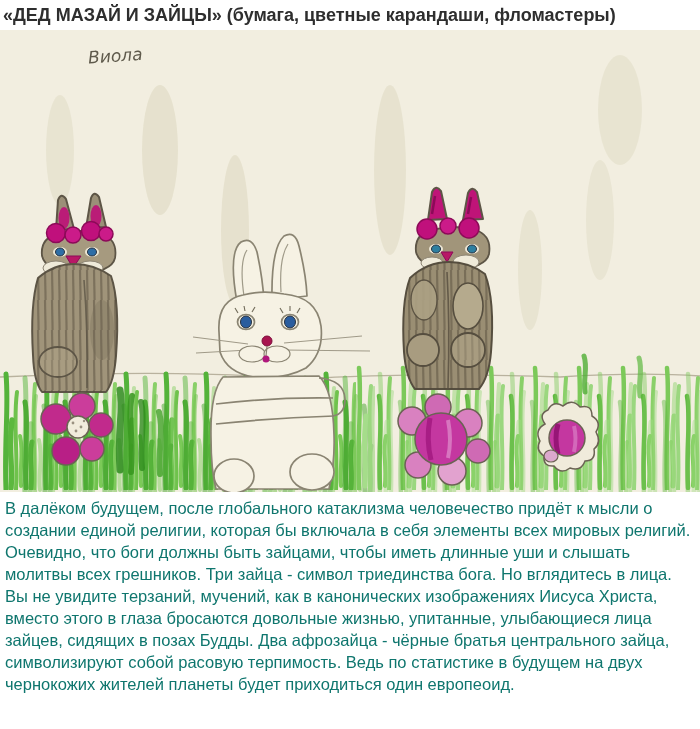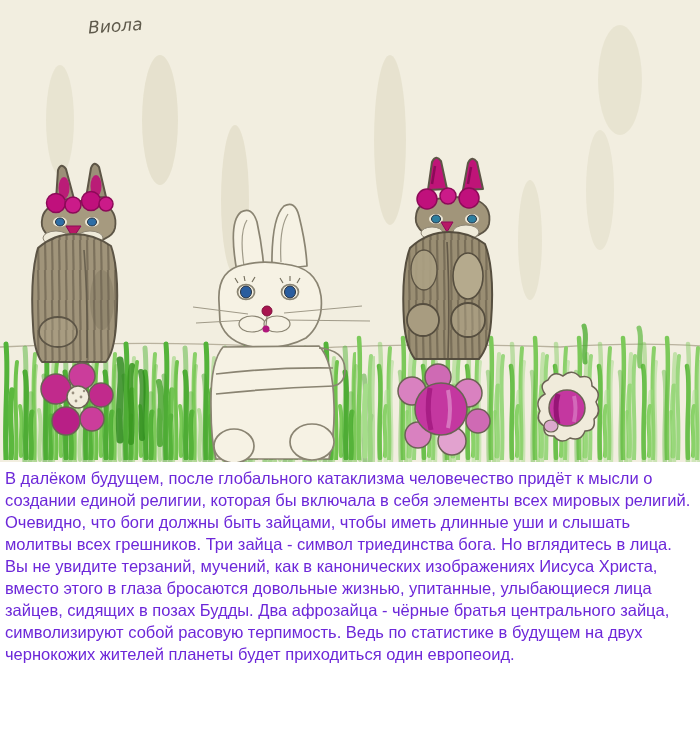--- a/index.html
+++ b/index.html
@@ -30,34 +30,37 @@
     line-height: 0;
   }
   .article {
     margin-top: 5px;
     padding: 0 6px 0 5px;
   }
   .article p {
     margin: 0;
     font-size: 16.5px;
     line-height: 22px;
-    color: #6d28d9;
+    color: #0f766e;
   }
   svg text.sig {
     font-family: "DejaVu Sans", sans-serif;
     font-style: italic;
     font-size: 17px;
     fill: #5f5a4c;
   }
 </style>
 </head>
 <body>
 
 <div class="post">
 
+  <div class="title-bar">
+    <h1>«ДЕД МАЗАЙ И ЗАЙЦЫ» (бумага, цветные карандаши, фломастеры)</h1>
+  </div>
 
   <div class="drawing-wrap">
     <svg width="700" height="462" viewBox="0 30 700 462" xmlns="http://www.w3.org/2000/svg">
       <defs>
         <filter id="soft" x="-60%" y="-60%" width="220%" height="220%">
           <feGaussianBlur stddev="7"></feGaussianBlur>
         </filter>
         <pattern id="fur" patternUnits="userSpaceOnUse" width="7" height="30">
           <line x1="3" y1="0" x2="3.6" y2="30" stroke="#4e4636" stroke-width="2.2" opacity="0.45"></line>
         </pattern>

